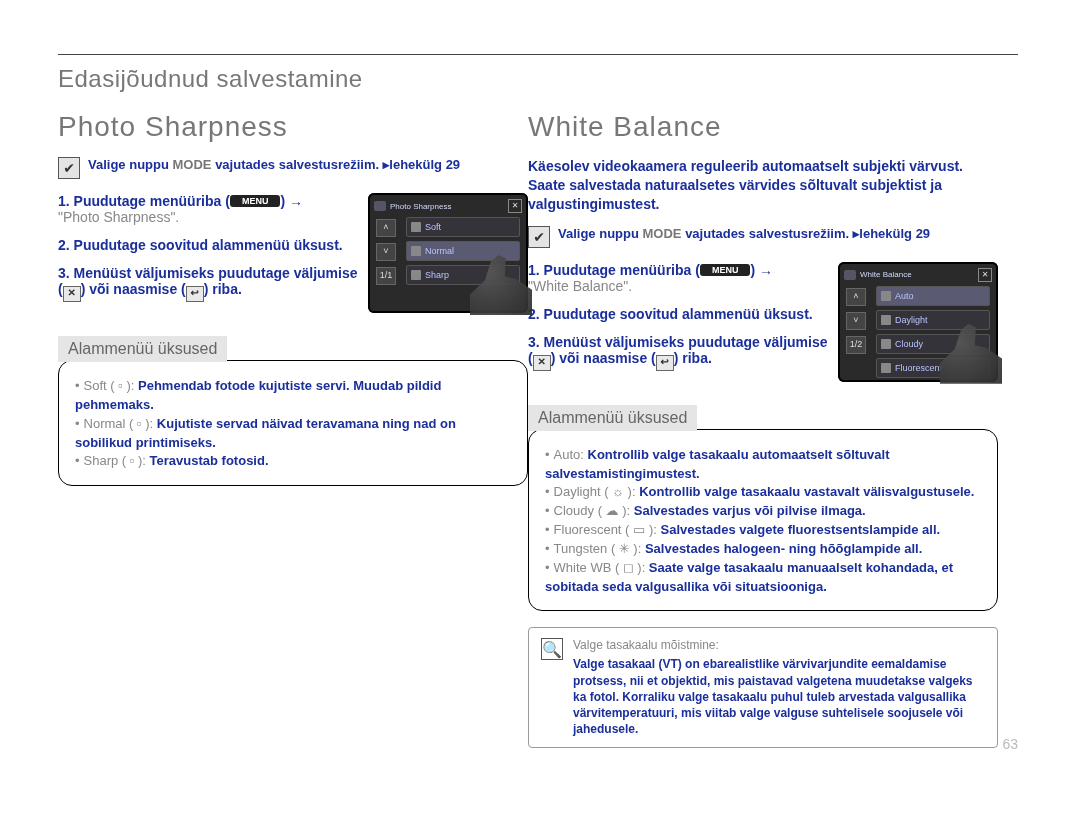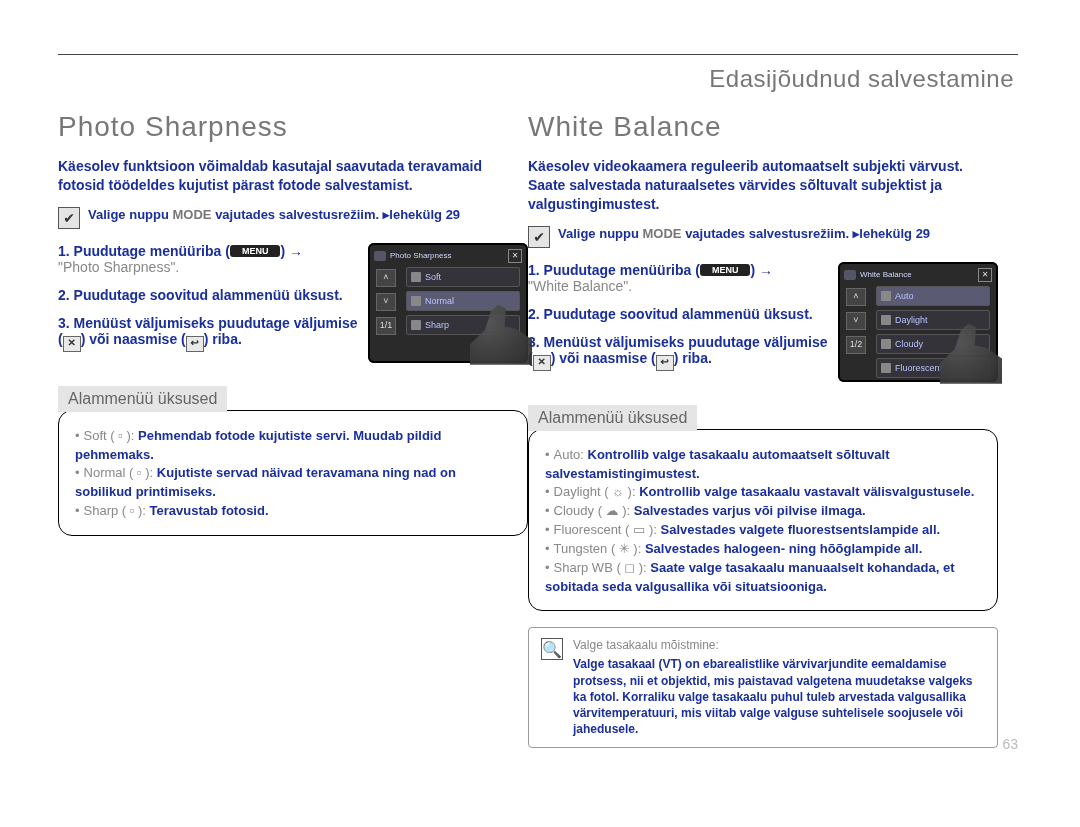--- a/index.html
+++ b/index.html
@@ -1,19 +1,19 @@
 <!DOCTYPE html>
 <html><head>
 <meta charset="utf-8">
 <style>
   html,body{margin:0;padding:0;background:#fff;}
   body{font-family:Arial,Helvetica,sans-serif;color:#1b2f9b;width:1080px;height:827px;position:relative;}
   .page{position:absolute;top:54px;left:58px;width:960px;}
   .hr{border-top:1px solid #444;margin-bottom:10px;}
-  .chapter{color:#777;font-size:24px;font-weight:300;letter-spacing:.5px;text-align:right;margin:0 4px 18px 0;}
+  .chapter{color:#777;font-size:24px;font-weight:300;letter-spacing:.5px;margin:0 4px 18px 0;}
   .cols{display:flex;}
   .col{width:470px;}
   h2{color:#777;font-size:28px;font-weight:400;letter-spacing:1px;margin:0 0 14px 0;}
   .intro{font-size:14px;font-weight:bold;color:#1b2f9b;line-height:1.35;margin-bottom:12px;}
   .noteRow{display:flex;align-items:flex-start;gap:8px;margin-bottom:14px;}
   .checkIcon{width:20px;height:20px;border:1px solid #555;background:#e4e4e4;display:flex;align-items:center;justify-content:center;color:#333;font-size:14px;flex:none;}
   .noteText{font-size:13px;color:#1b2f9b;font-weight:bold;}
   .gray{color:#777;}
   .steps{display:flex;gap:8px;}
   .stepsText{flex:1;font-size:14px;}
@@ -48,21 +48,20 @@
 <body>
 
 <div class="page">
   <div class="hr"></div>
   <div class="chapter">Edasijõudnud salvestamine</div>
 
   <div class="cols">
 
     <div class="col">
       <h2>Photo Sharpness</h2>
-      <div class="intro">Käesolev funktsioon võimaldab kasutajal saavutada teravamaid fotosid töödeldes kujutist pärast fotode salvestamist.</div>
 
       <div class="noteRow">
         <div class="checkIcon">✔</div>
         <div class="noteText">
           <span>Valige nuppu </span><span class="gray">MODE</span><span> vajutades salvestusrežiim. ▸lehekülg 29</span>
         </div>
       </div>
 
       <div class="steps">
         <div class="stepsText">
@@ -171,21 +170,21 @@
         </div>
       </div>
 
       <div class="subHeader">Alammenüü üksused</div>
       <div class="panel">
         <div><span class="bullet">•</span><span class="termGray">Auto: </span><span>Kontrollib valge tasakaalu automaatselt sõltuvalt salvestamistingimustest.</span></div>
         <div><span class="bullet">•</span><span class="termGray">Daylight ( ☼ ): </span><span>Kontrollib valge tasakaalu vastavalt välisvalgustusele.</span></div>
         <div><span class="bullet">•</span><span class="termGray">Cloudy ( ☁ ): </span><span>Salvestades varjus või pilvise ilmaga.</span></div>
         <div><span class="bullet">•</span><span class="termGray">Fluorescent ( ▭ ): </span><span>Salvestades valgete fluorestsentslampide all.</span></div>
         <div><span class="bullet">•</span><span class="termGray">Tungsten ( ✳ ): </span><span>Salvestades halogeen- ning hõõglampide all.</span></div>
-        <div><span class="bullet">•</span><span class="termGray">Sharp WB ( ◻ ): </span><span>Saate valge tasakaalu manuaalselt kohandada, et sobitada seda valgusallika või situatsiooniga.</span></div>
+        <div><span class="bullet">•</span><span class="termGray">White WB ( ◻ ): </span><span>Saate valge tasakaalu manuaalselt kohandada, et sobitada seda valgusallika või situatsiooniga.</span></div>
       </div>
 
       <div class="infoBox">
         <div class="magIcon">🔍</div>
         <div class="infoBody">
           <div class="infoTitle">Valge tasakaalu mõistmine:</div>
           <div class="infoText">Valge tasakaal (VT) on ebarealistlike värvivarjundite eemaldamise protsess, nii et objektid, mis paistavad valgetena muudetakse valgeks ka fotol. Korraliku valge tasakaalu puhul tuleb arvestada valgusallika värvitemperatuuri, mis viitab valge valguse suhtelisele soojusele või jahedusele.</div>
         </div>
       </div>
 

